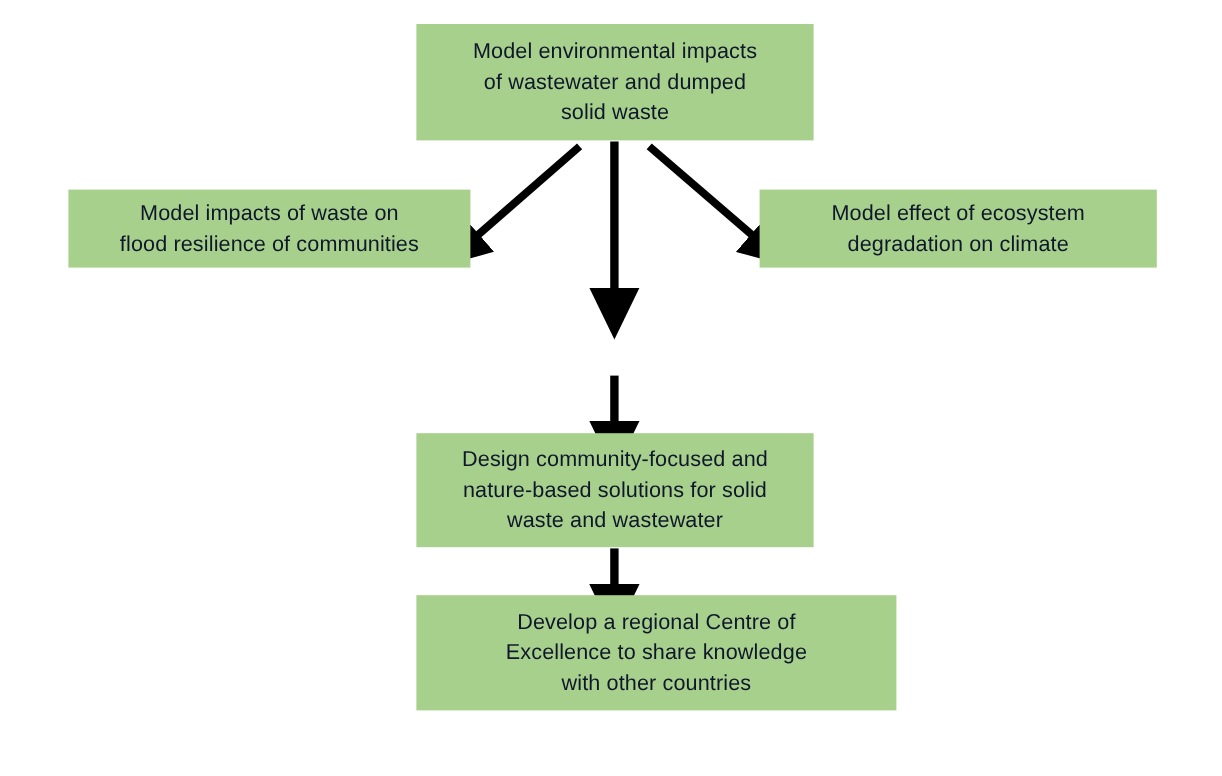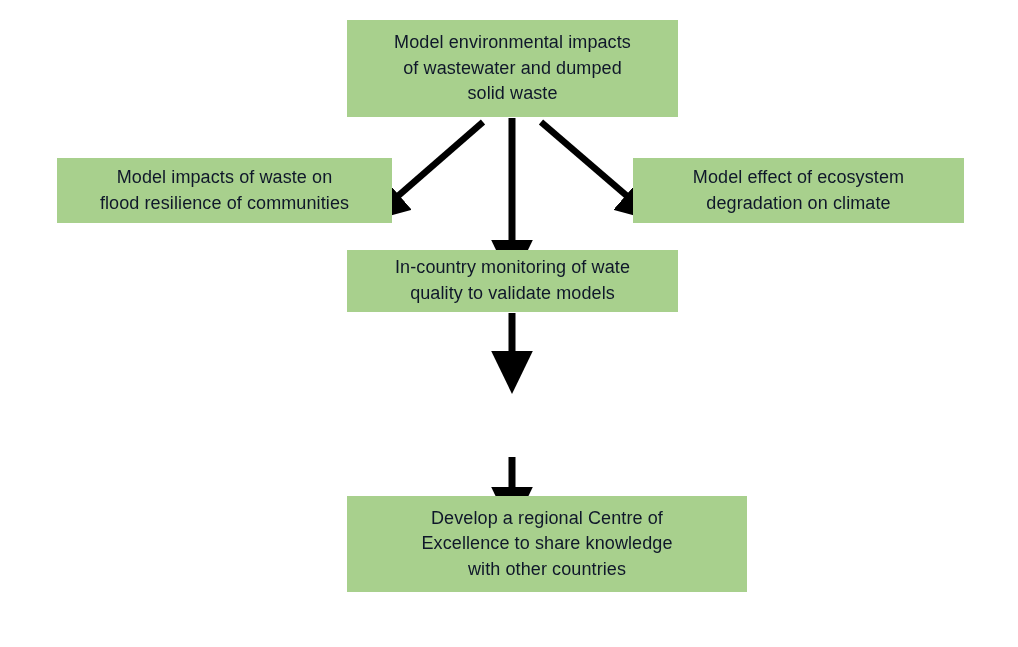--- a/index.html
+++ b/index.html
@@ -77,21 +77,22 @@
   <div class="node" id="node-0">Model environmental impacts
 of wastewater and dumped
 solid waste</div>
 
   <div class="node" id="node-1">Model impacts of waste on
 flood resilience of communities</div>
 
   <div class="node" id="node-2">Model effect of ecosystem
 degradation on climate</div>
 
-  <div class="node" id="node-3">In-country monitoring of wate
-quality to validate models</div>
 
+  <div class="node" id="node-4">Design community-focused and
+nature-based solutions for solid
+waste and wastewater</div>
 
   <div class="node" id="node-5">Develop a regional Centre of
 Excellence to share knowledge
 with other countries</div>
 
 </div>
 
 </body></html>

